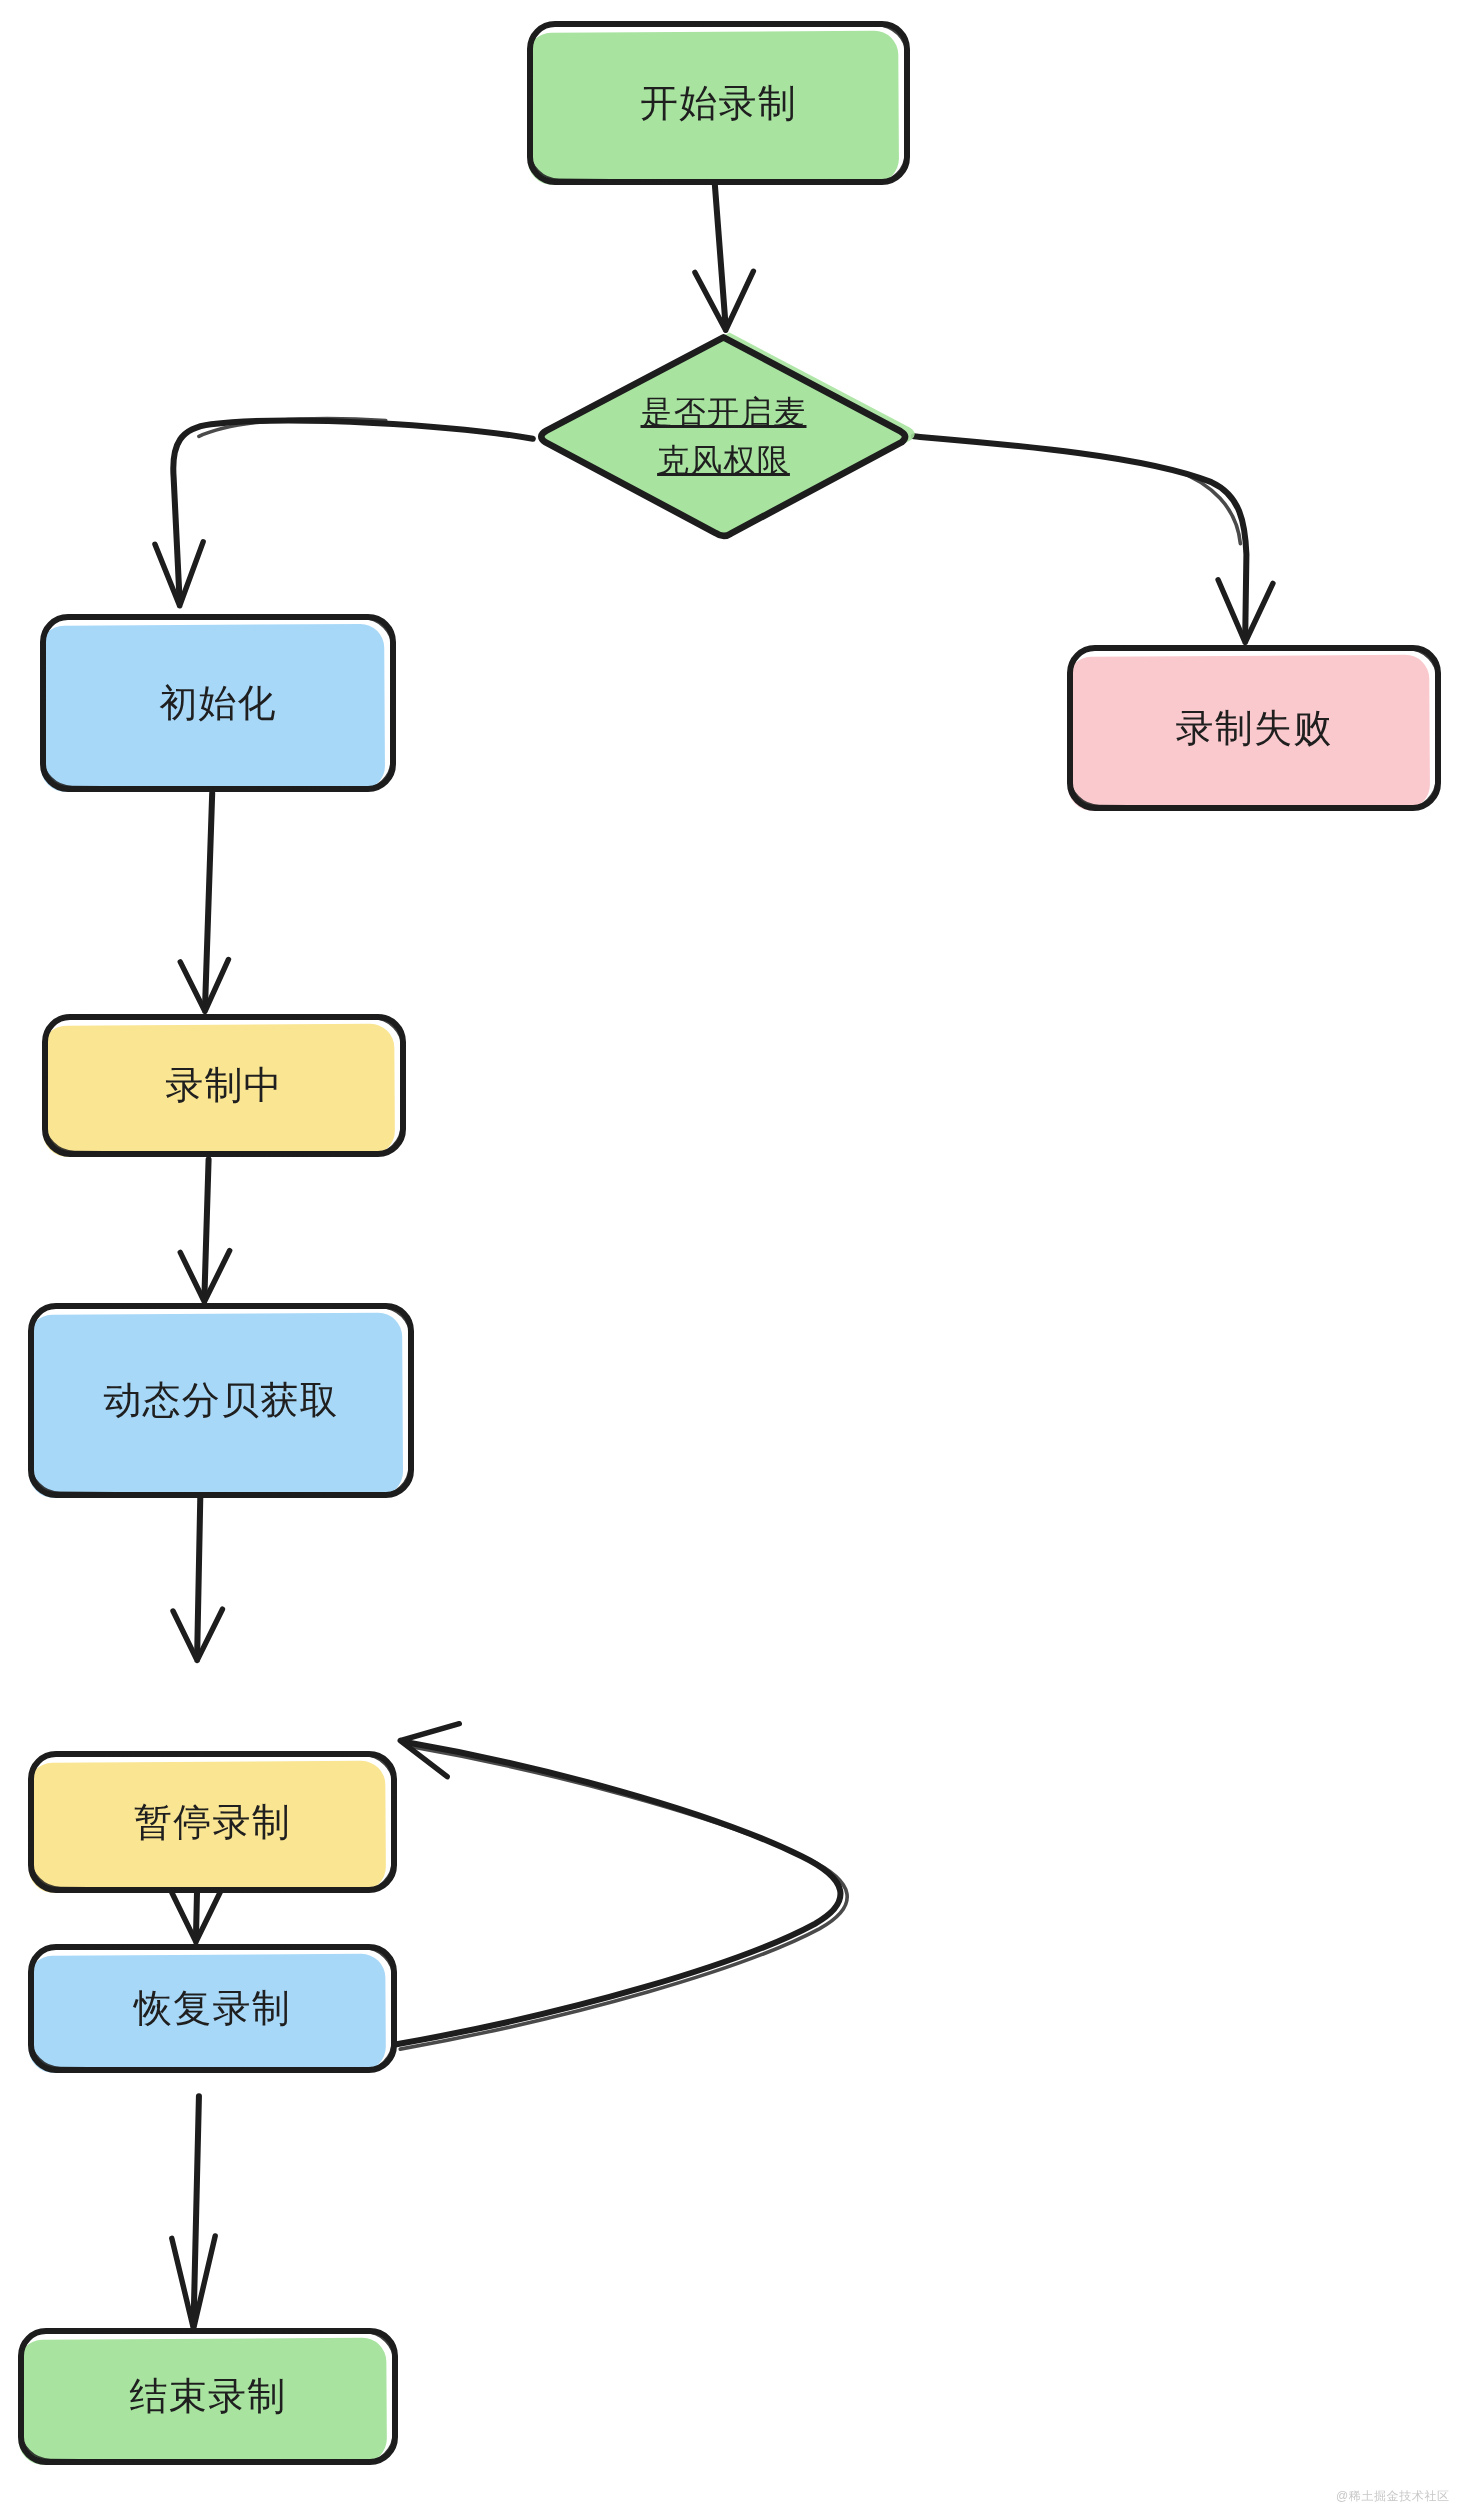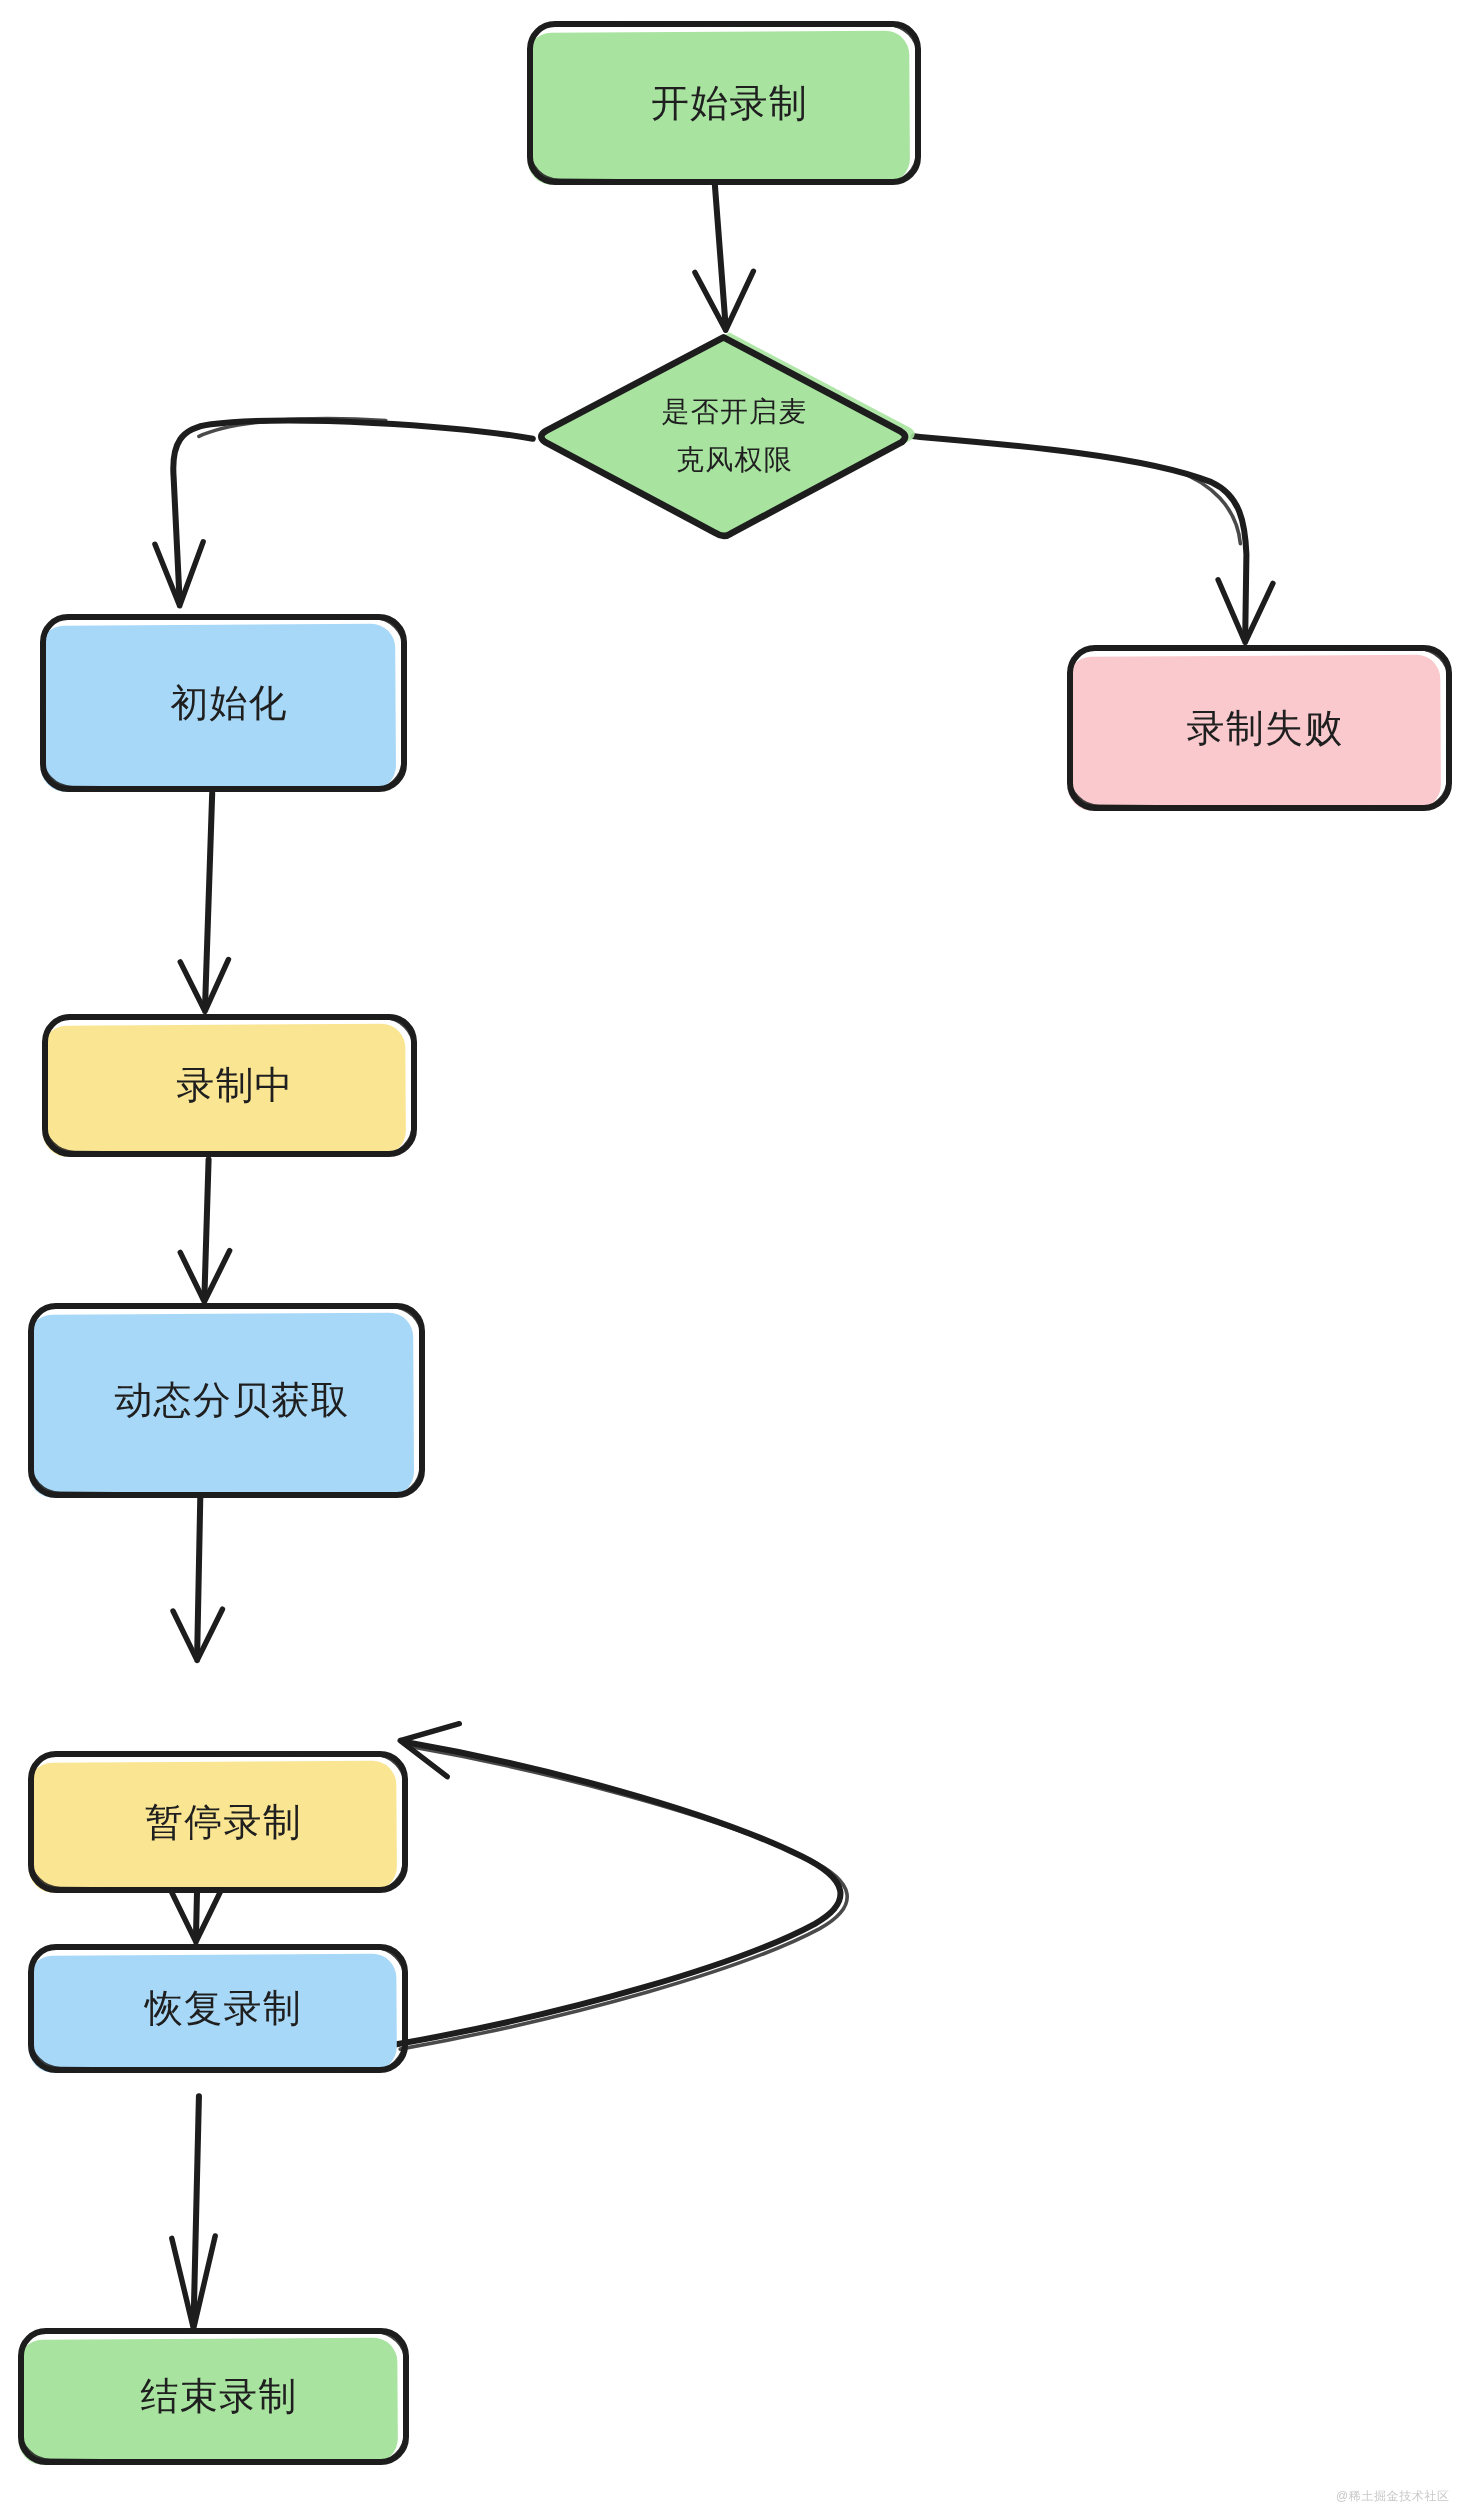--- a/index.html
+++ b/index.html
@@ -11,21 +11,21 @@
     overflow:hidden;
     font-family:"Liberation Sans","DejaVu Sans",sans-serif;
   }
   
   svg.edges{position:absolute;left:0;top:0;z-index:1;}
   svg.edges path{fill:none;stroke:#1d1d1d;stroke-width:10;stroke-linecap:round;stroke-linejoin:round;}
   svg.edges path.head{stroke-width:9;}
   svg.edges path.thin{stroke-width:6;opacity:.8;}
 
   
-  .node{position:absolute;z-index:2;display:flex;align-items:center;justify-content:center;padding-left:11px;}
+  .node{position:absolute;z-index:2;display:flex;align-items:center;justify-content:center;}
   .node .fill{position:absolute;inset:6px;border-radius:24px;transform:translate(-5.4px,4.8px) rotate(-0.35deg);}
   .node .ink{position:absolute;inset:0;border:6px solid #1d1d1d;border-radius:28px;}
   .node .ink::after{
     content:"";position:absolute;inset:-3.6px;border:2.4px solid #1d1d1d;
     border-radius:31px;transform:rotate(0.5deg);opacity:.85;
   }
   .label{
     position:relative;z-index:3;font-size:38px;color:#1f1f1f;
     letter-spacing:1.2px;text-align:center;white-space:nowrap;
   }
@@ -42,21 +42,21 @@
   #n-recording{left:42px;   top:1014px; width:364px; height:143px;}
   #n-decibel  {left:28px;   top:1303px; width:386px; height:195px;}
   #n-pause    {left:28px;   top:1751px; width:369px; height:142px;}
   #n-resume   {left:28px;   top:1944px; width:369px; height:129px;}
   #n-end      {left:18px;   top:2328px; width:380px; height:137px;}
 
   
   #n-decision svg.diamond{position:absolute;left:0;top:0;width:383px;height:211px;}
   #n-decision .d-off{fill:#a8e3a0;opacity:.9;}
   #n-decision .d-main{fill:#a8e3a0;stroke:#1d1d1d;stroke-width:11;stroke-linejoin:round;}
-  .dlabel .dline{display:block;font-size:28px;line-height:48px;letter-spacing:1.2px;}
+  .dlabel .dline{display:block;font-size:32px;line-height:48px;letter-spacing:1.2px;text-decoration:underline;}
 
   .watermark{
     position:absolute;right:8.4px;bottom:7.2px;z-index:4;
     font-size:12px;color:#c8c8c8;letter-spacing:0.6px;text-align:center;
   }
 </style>
 </head>
 <body>
 
 <div class="canvas">

